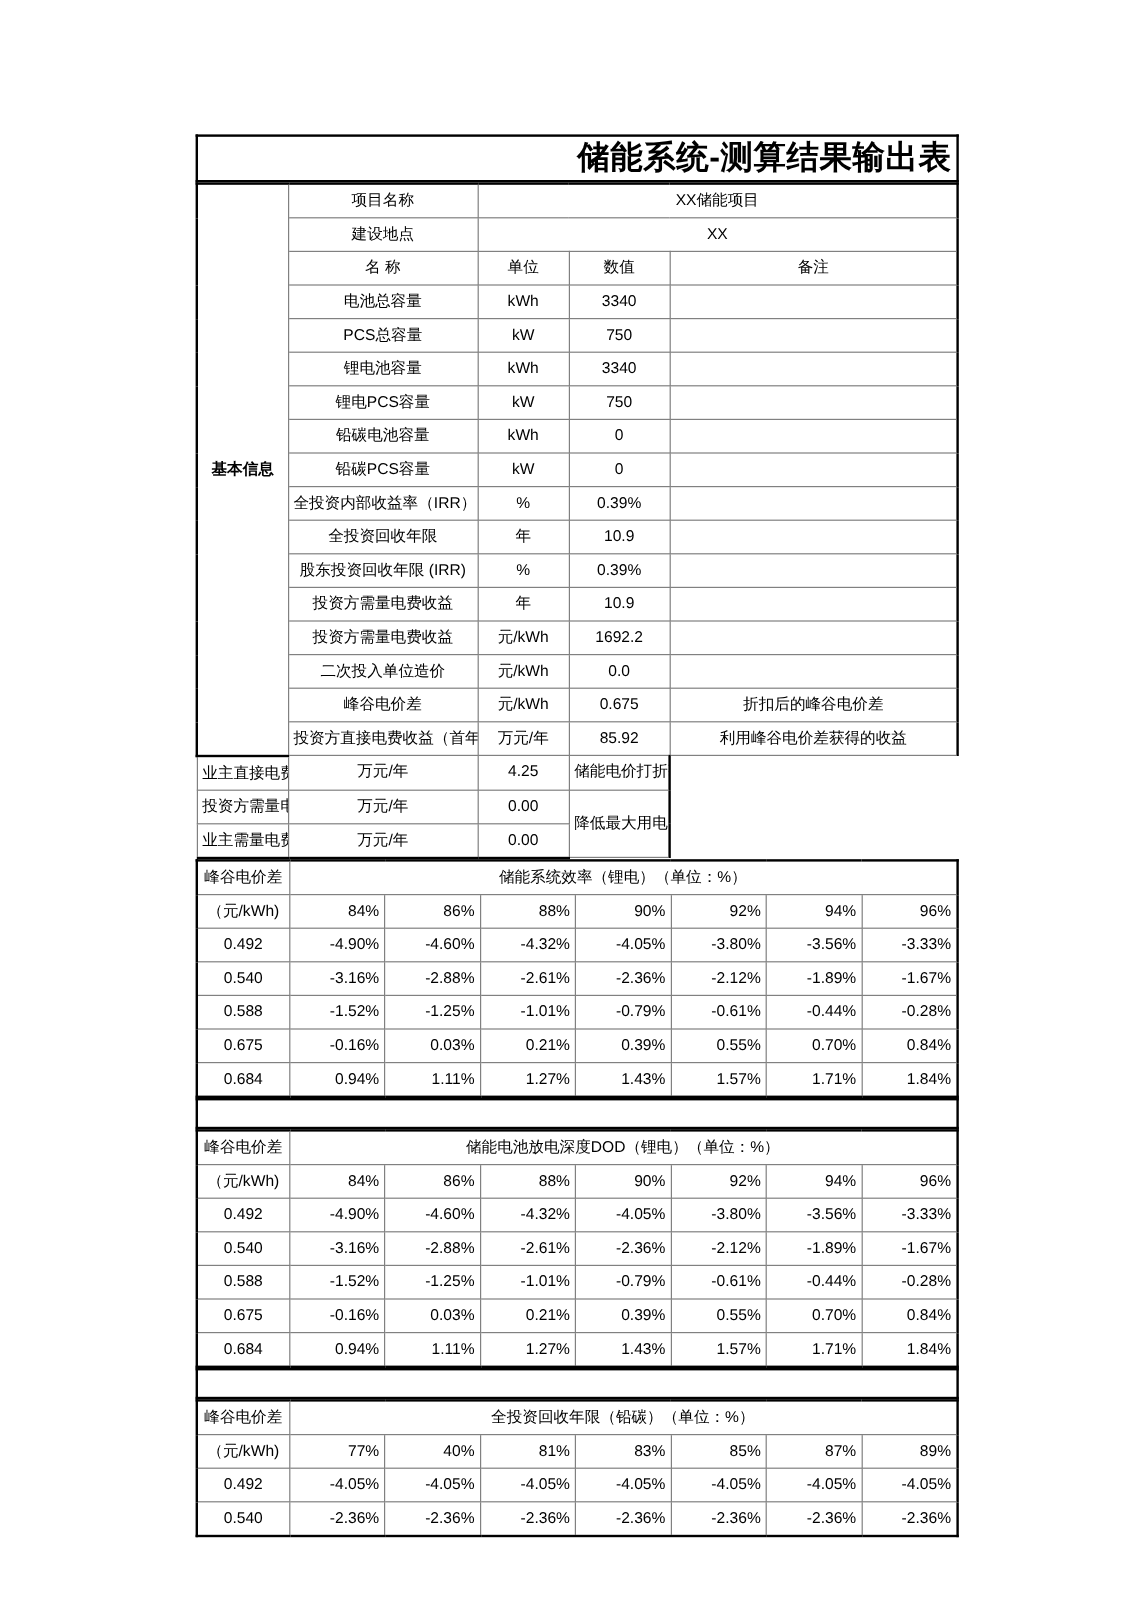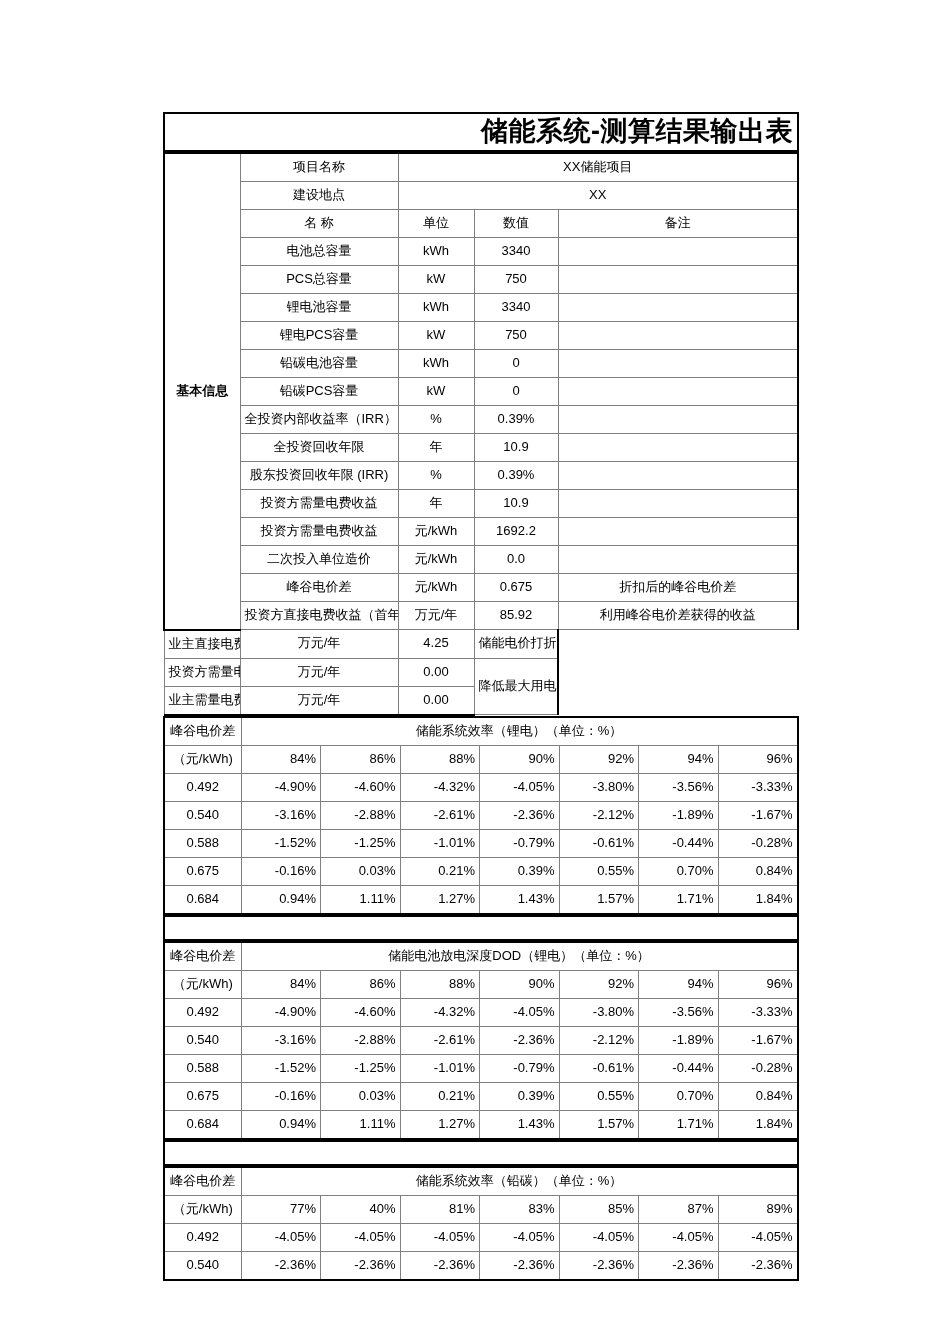--- a/index.html
+++ b/index.html
@@ -424,21 +424,21 @@
           <col class="sw-data">
           <col class="sw-data">
           <col class="sw-data">
           <col class="sw-data">
           <col class="sw-data">
           <col class="sw-data">
         </colgroup>
         <tbody>
           <tr>
             <td class="l fr-top fr-left">峰谷电价差</td>
-            <td class="c fr-top fr-right" colspan="7">储能系统效率（铅碳）（单位：%）</td>
+            <td class="c fr-top fr-right" colspan="7">全投资回收年限（铅碳）（单位：%）</td>
           </tr>
           <tr>
             <td class="c fr-left">（元/kWh)</td>
             <td class="r">77%</td>
             <td class="r">40%</td>
             <td class="r">81%</td>
             <td class="r">83%</td>
             <td class="r">85%</td>
             <td class="r">87%</td>
             <td class="r fr-right">89%</td>

